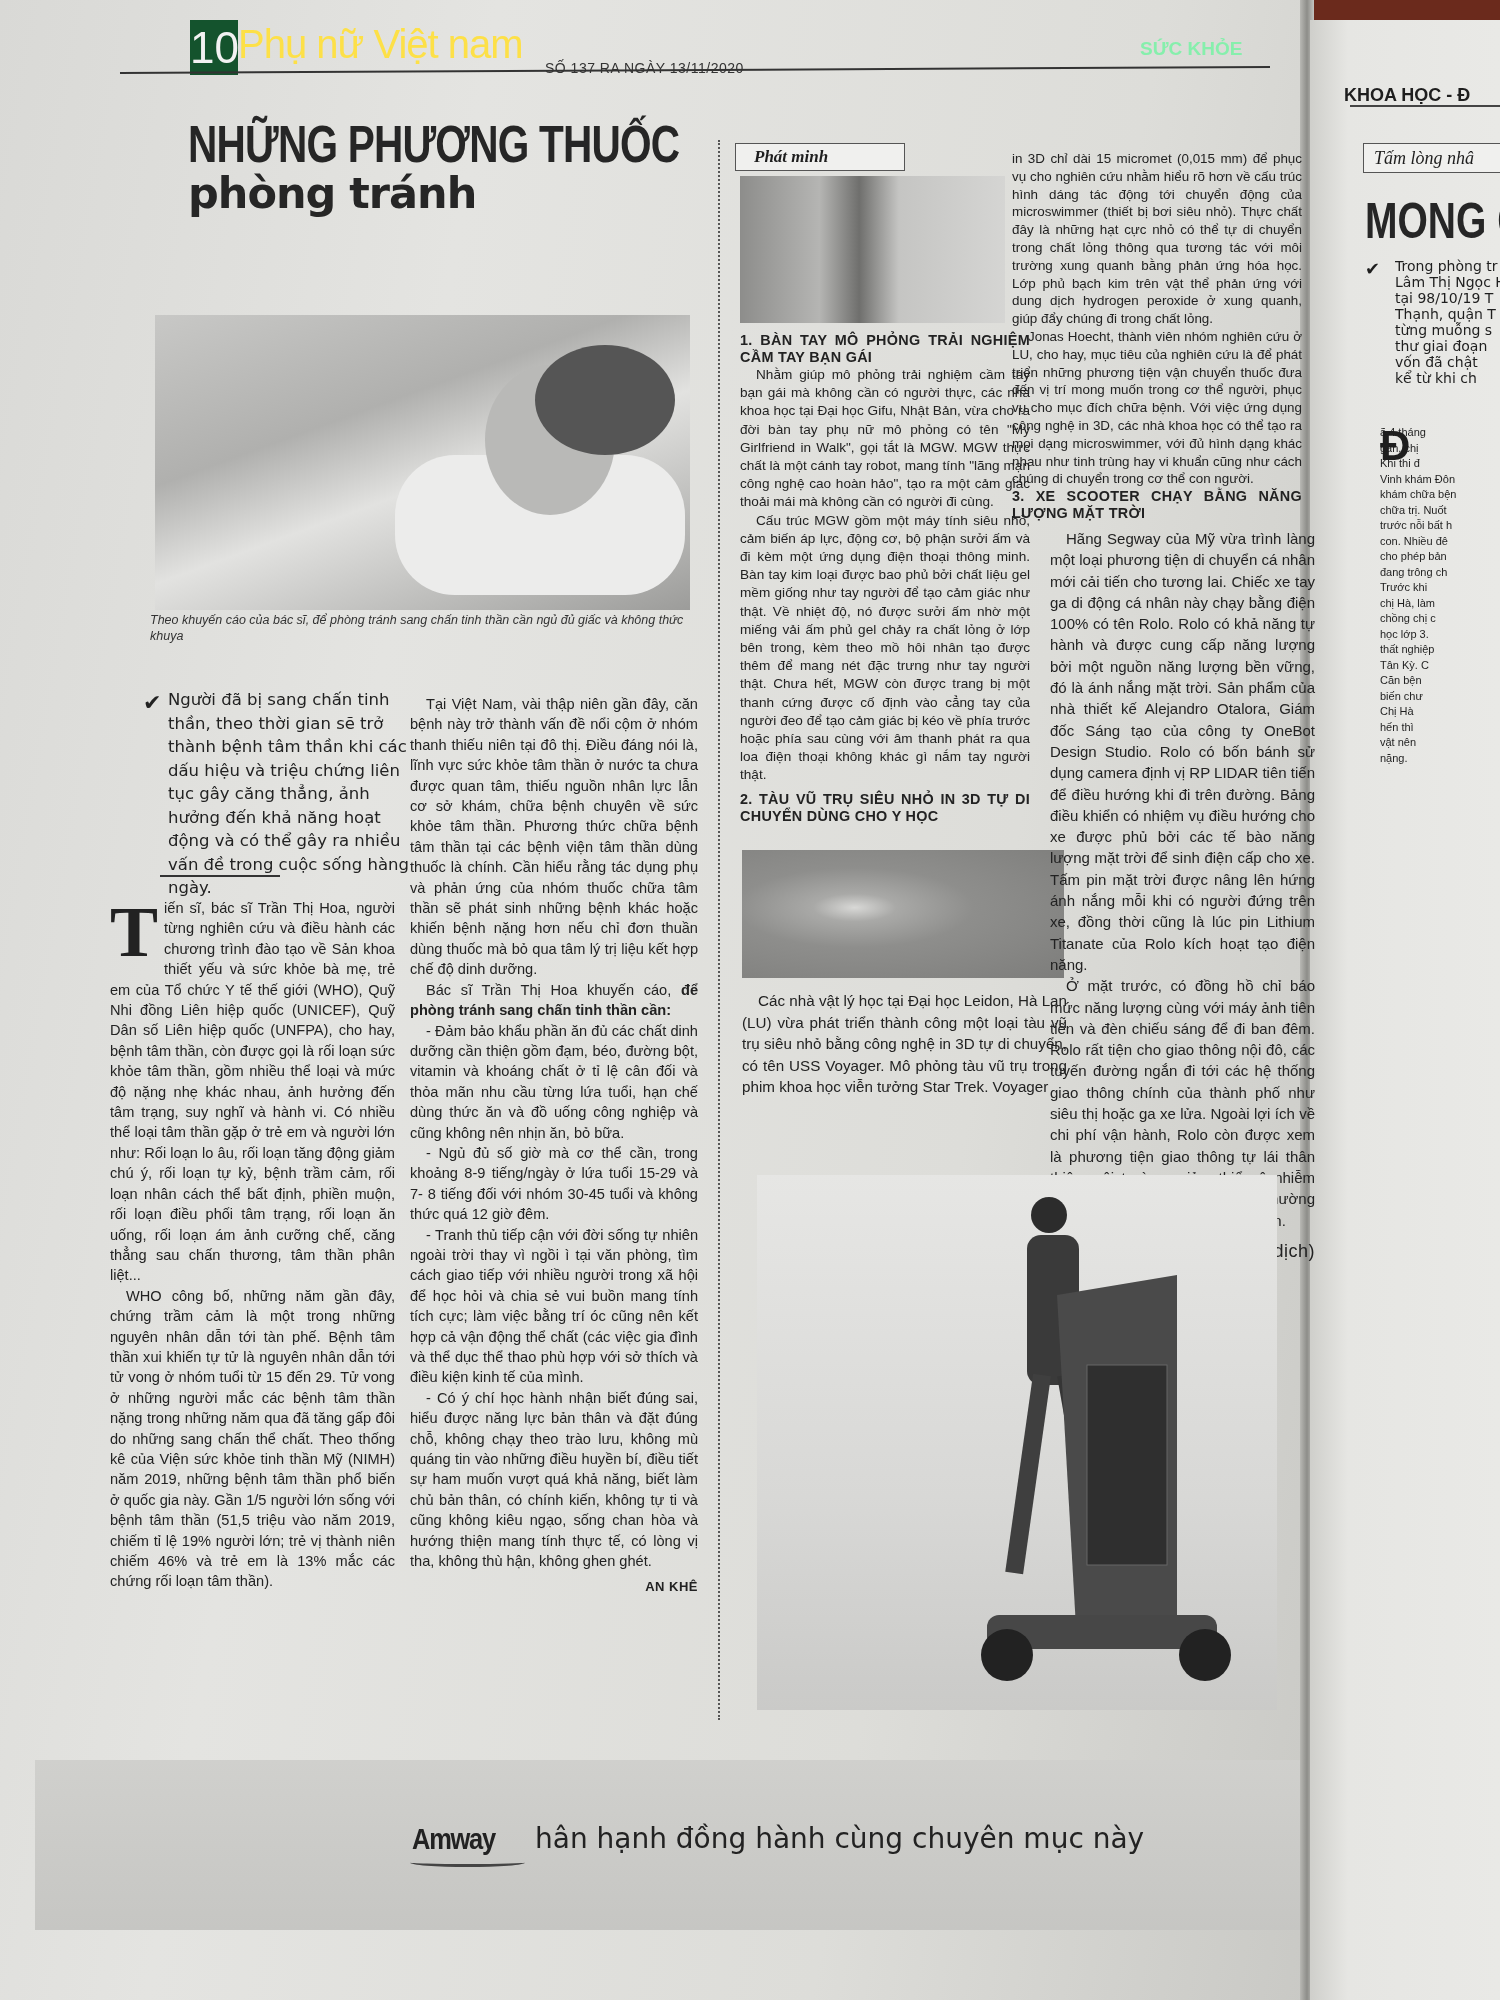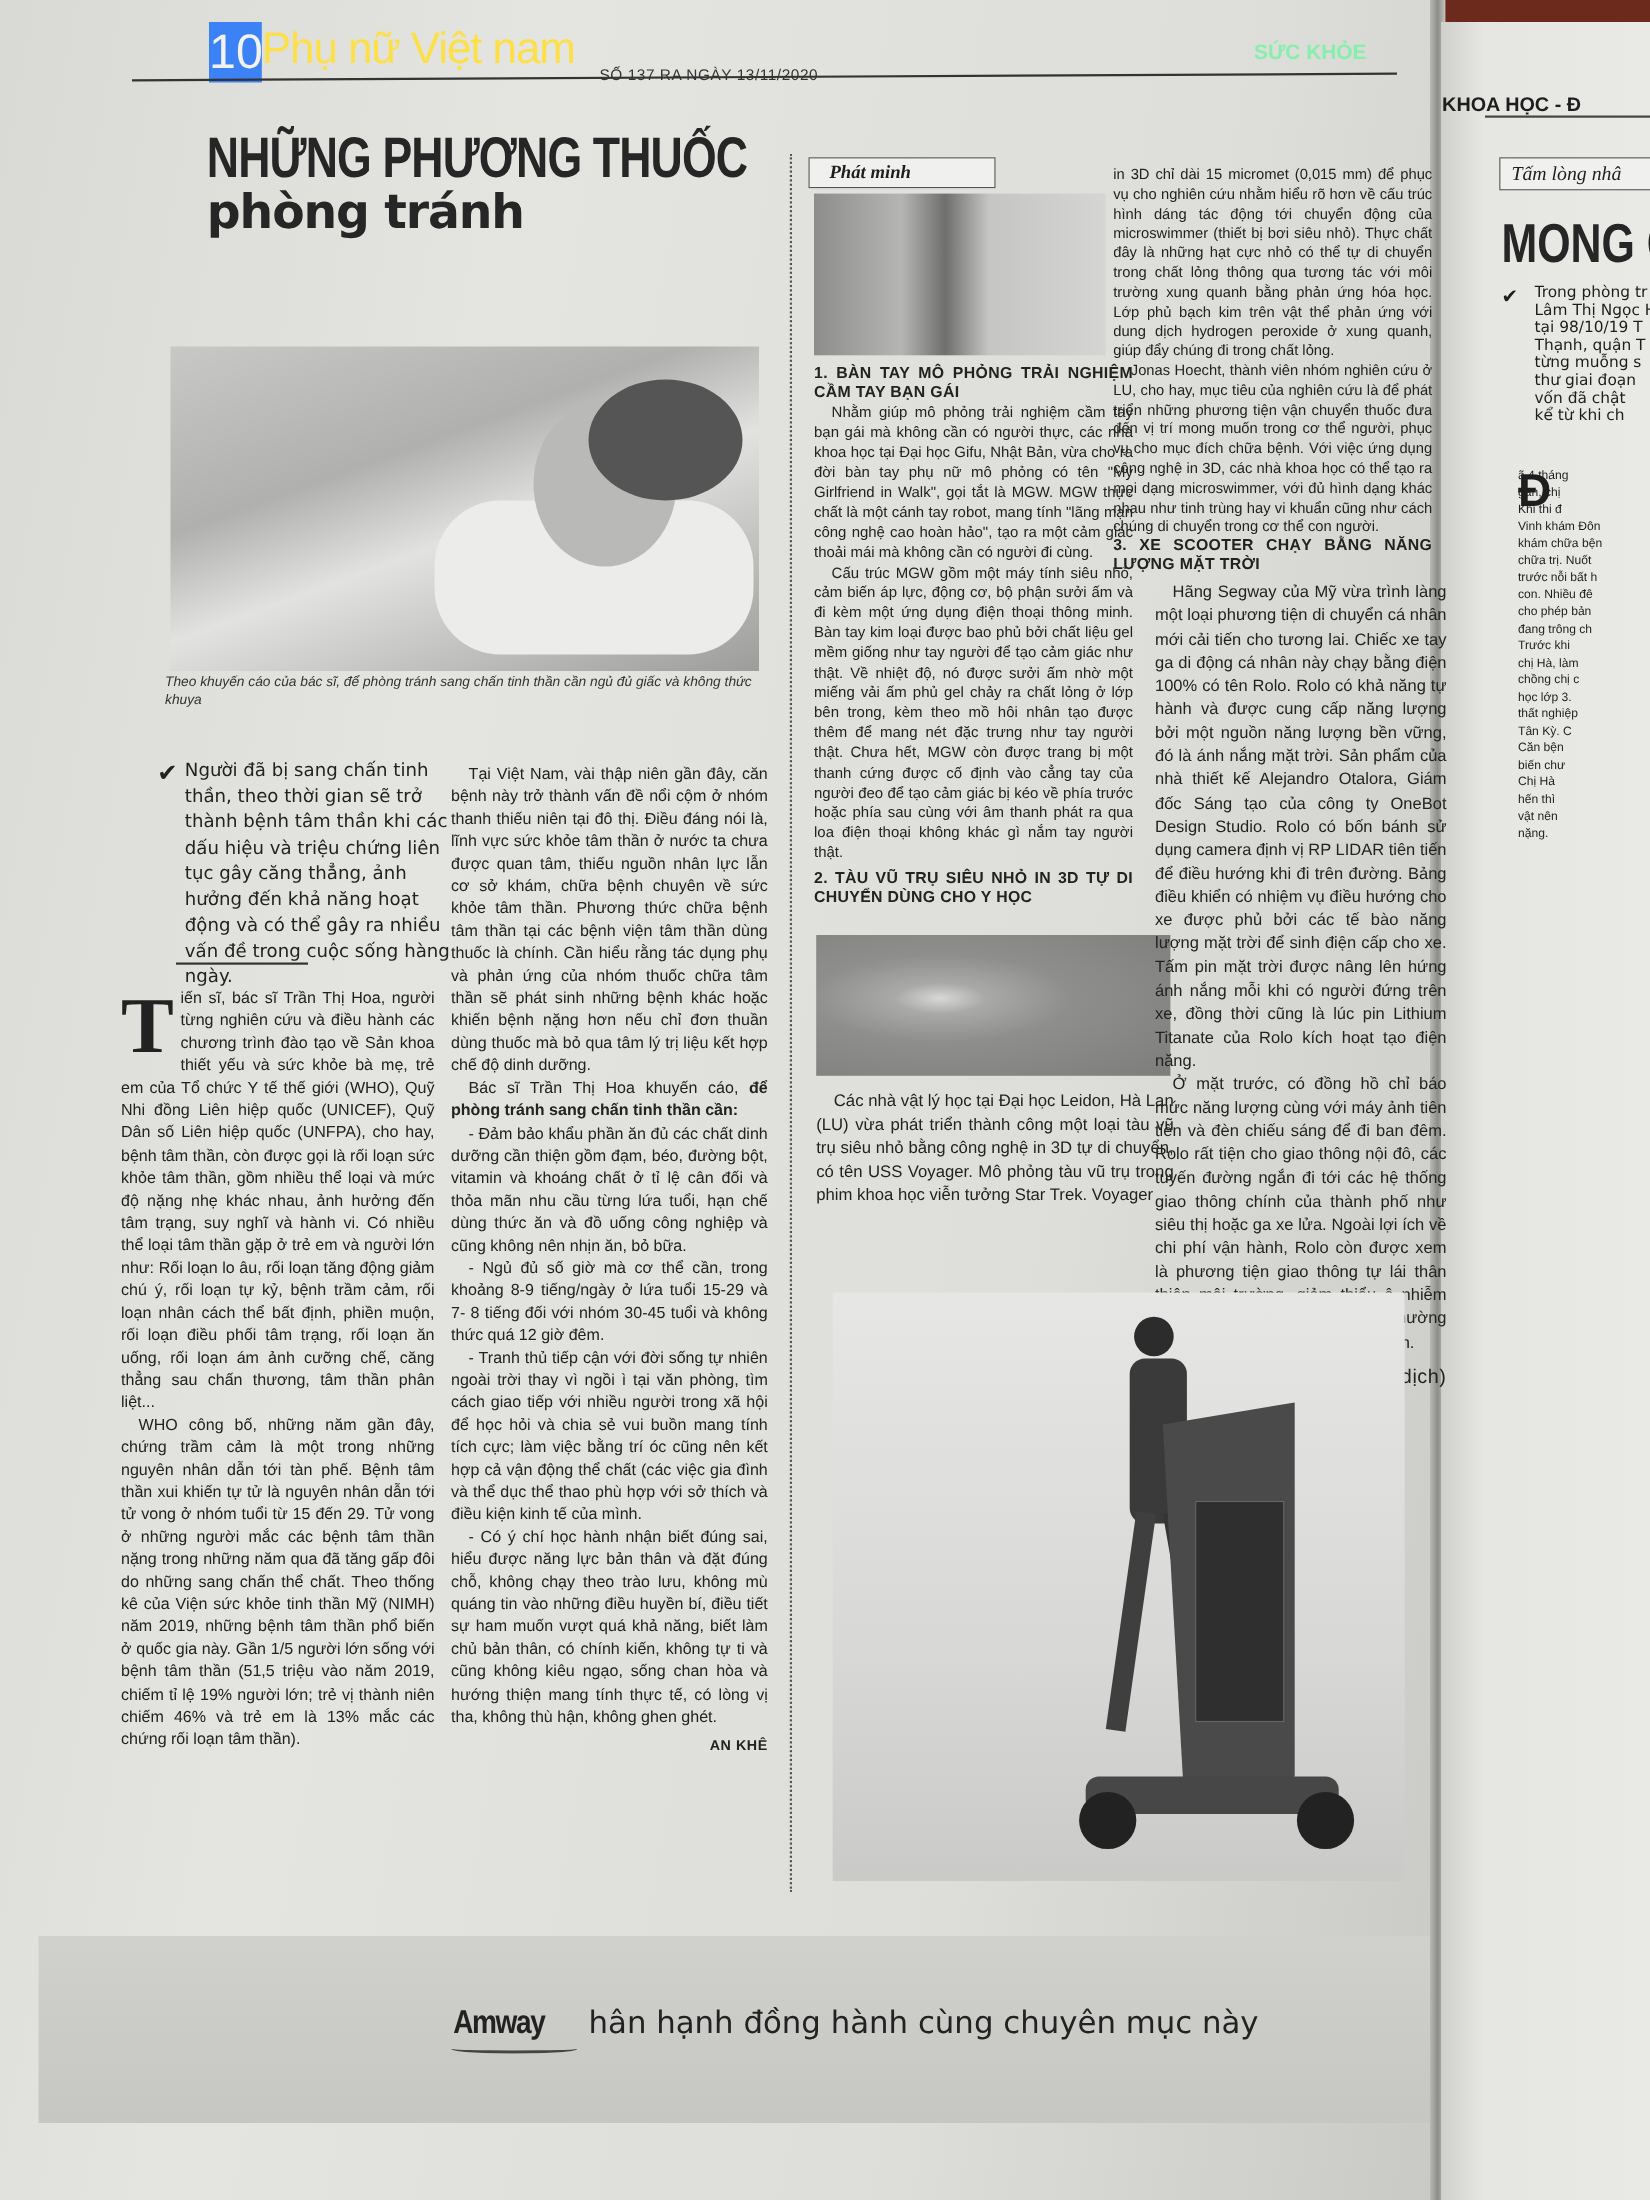--- a/index.html
+++ b/index.html
@@ -14,21 +14,21 @@
     background:linear-gradient(100deg,#d9d9d6 0%,#e4e4e1 30%,#ddddd9 70%,#c9c9c5 100%);
   }
   .page-right {
     position:absolute; left:1310px; top:20px; width:190px; height:1980px;
     background:linear-gradient(90deg,#cfcfcb 0%,#e6e6e3 20%,#e9e9e6 100%);
   }
   .fold { position:absolute; left:1300px; top:0; width:14px; height:2000px;
     background:linear-gradient(90deg,#b8b8b4,#8d8d89,#c5c5c1); }
 
   
-  .page-num { position:absolute; left:190px; top:20px; width:48px; height:55px; background:#3b82f6;
+  .page-num { position:absolute; left:190px; top:20px; width:48px; height:55px; background:#14532d;
     color:#f2f2f2; font-size:44px; line-height:55px; text-align:center; font-family:"Liberation Sans",sans-serif; }
   .masthead { position:absolute; left:238px; top:22px; font-family:Liberation Sans, sans-serif; font-size:40px;
     color:#fde047; letter-spacing:-1px; }
   .issue { position:absolute; left:545px; top:60px; font-size:14px; color:#333; letter-spacing:0.5px; }
   .section-tag { position:absolute; left:1140px; top:38px; font-weight:bold; font-size:19px; color:#86efac; }
   .header-rule { position:absolute; left:120px; top:72px; width:1150px; height:2px; background:#333;
     transform:rotate(-0.3deg); transform-origin:left; }
 
   
   .headline { position:absolute; left:188px; top:118px; width:520px; }
@@ -69,21 +69,21 @@
   .photo-micro { left:742px; top:850px; width:322px; height:128px;
     background:radial-gradient(ellipse at 35% 45%,#d8d8d6 0%,#a9a9a7 14%,#8e8e8c 40%,#7d7d7b 100%); }
   .photo-scooter { left:757px; top:1175px; width:520px; height:535px;
     background:linear-gradient(180deg,#e6e6e4 0%,#d8d8d6 60%,#cacac8 100%); }
   .sub-h { font-weight:bold; font-size:14.4px; line-height:17px; letter-spacing:0.3px; margin:0 0 2px 0; text-indent:0 !important; }
 
   .byline { font-weight:bold; font-size:13px; text-align:right; letter-spacing:0.5px; }
   .byline-light { font-weight:normal; font-size:18px; }
 
   
-  .rp-section { position:absolute; left:1311px; top:85px; font-weight:bold; font-size:18px; white-space:nowrap; }
+  .rp-section { position:absolute; left:1344px; top:85px; font-weight:bold; font-size:18px; white-space:nowrap; }
   .rp-rule { position:absolute; left:1350px; top:105px; width:150px; height:2px; background:#444; }
   .rp-kicker { position:absolute; left:1363px; top:143px; width:150px; height:28px; border:1px solid #555;
     font-family:"Liberation Serif",serif; font-style:italic; font-size:18px; line-height:28px; padding-left:10px; background:#f0f0ee; white-space:nowrap; }
   .rp-title { position:absolute; left:1365px; top:192px; font-weight:bold; font-size:50px; transform:scaleX(0.78);
     transform-origin:left; white-space:nowrap; color:#262626; }
   .rp-lead { position:absolute; left:1395px; top:258px; width:110px; font-family:"DejaVu Sans",sans-serif; font-size:14px; line-height:16px; white-space:nowrap; overflow:hidden; }
   .rp-check { position:absolute; left:1365px; top:258px; font-size:18px; }
   .rp-body { position:absolute; left:1380px; top:425px; width:130px; font-size:11px; line-height:15.5px; white-space:nowrap; overflow:hidden; }
   .rp-drop { position:absolute; left:1380px; top:425px; font-size:42px; font-weight:bold; line-height:42px; }
 

